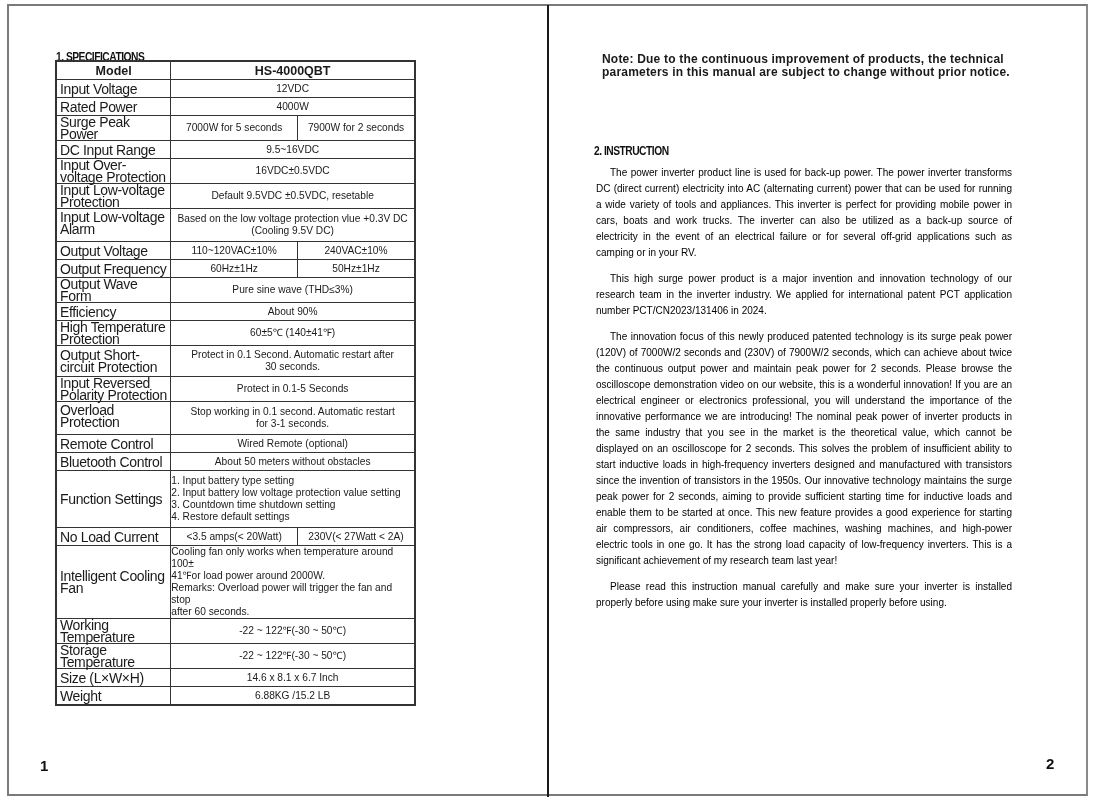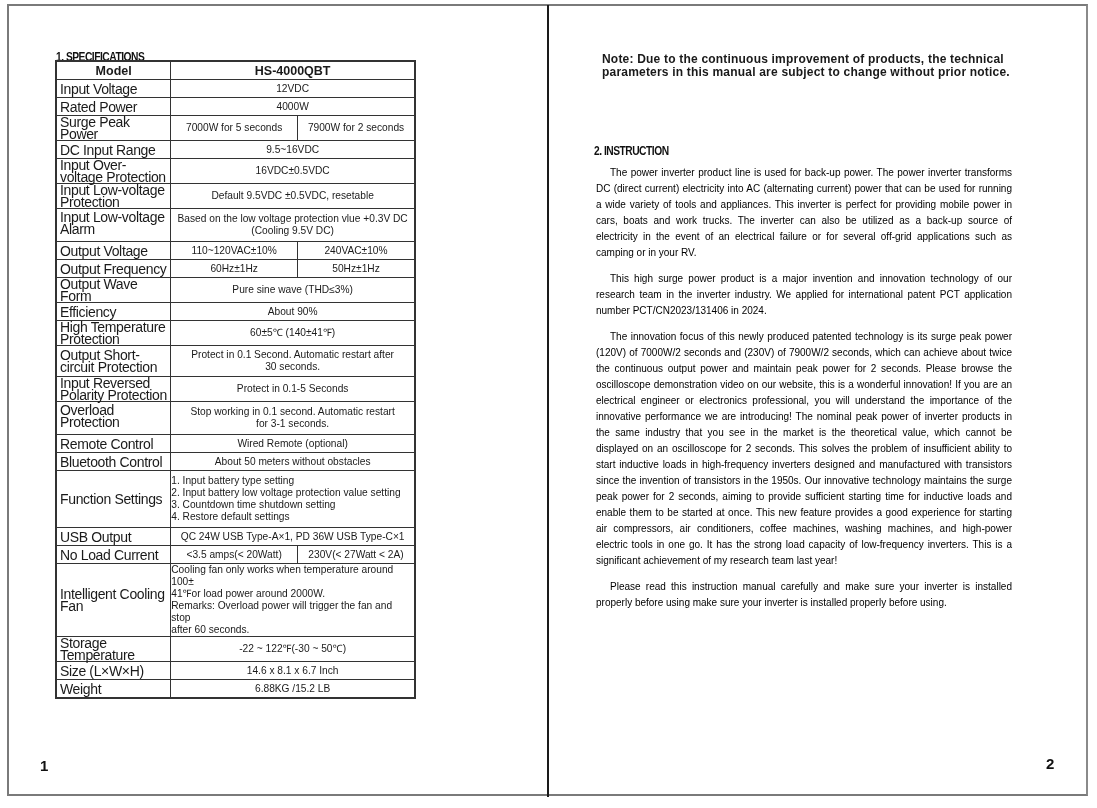--- a/index.html
+++ b/index.html
@@ -148,40 +148,40 @@
       <tr class="r4">
         <td class="lbl">Function Settings</td>
         <td colspan="2" class="val left">
           <div>1. Input battery type setting</div>
           <div>2. Input battery low voltage protection value setting</div>
           <div>3. Countdown time shutdown setting</div>
           <div>4. Restore default settings</div>
         </td>
       </tr>
       <tr class="r1">
-        <td class="lbl">USB Output</td>
-        <td colspan="2" class="val">
-          <div>QC 24W USB Type-A×1, PD 36W USB Type-C×1</div>
-        </td>
-      </tr>
-      <tr class="r1">
         <td class="lbl">No Load Current</td>
         <td class="val split">&lt;3.5 amps(&lt; 20Watt)</td>
         <td class="val split">230V(&lt; 27Watt &lt; 2A)</td>
       </tr>
       <tr class="r4">
         <td class="lbl">Intelligent Cooling Fan</td>
         <td colspan="2" class="val left">
           <div>Cooling fan only works when temperature around 100±</div>
           <div>41℉or load power around 2000W.</div>
           <div>Remarks: Overload power will trigger the fan and stop</div>
           <div>after 60 seconds.</div>
         </td>
       </tr>
       <tr class="r1">
+        <td class="lbl">Working Temperature</td>
+        <td colspan="2" class="val">
+          <div>-22 ~ 122℉(-30 ~ 50℃)</div>
+        </td>
+      </tr>
+      <tr class="r1">
         <td class="lbl">Storage Temperature</td>
         <td colspan="2" class="val">
           <div>-22 ~ 122℉(-30 ~ 50℃)</div>
         </td>
       </tr>
       <tr class="r1">
         <td class="lbl">Size (L×W×H)</td>
         <td colspan="2" class="val">
           <div>14.6 x 8.1 x 6.7 Inch</div>
         </td>

